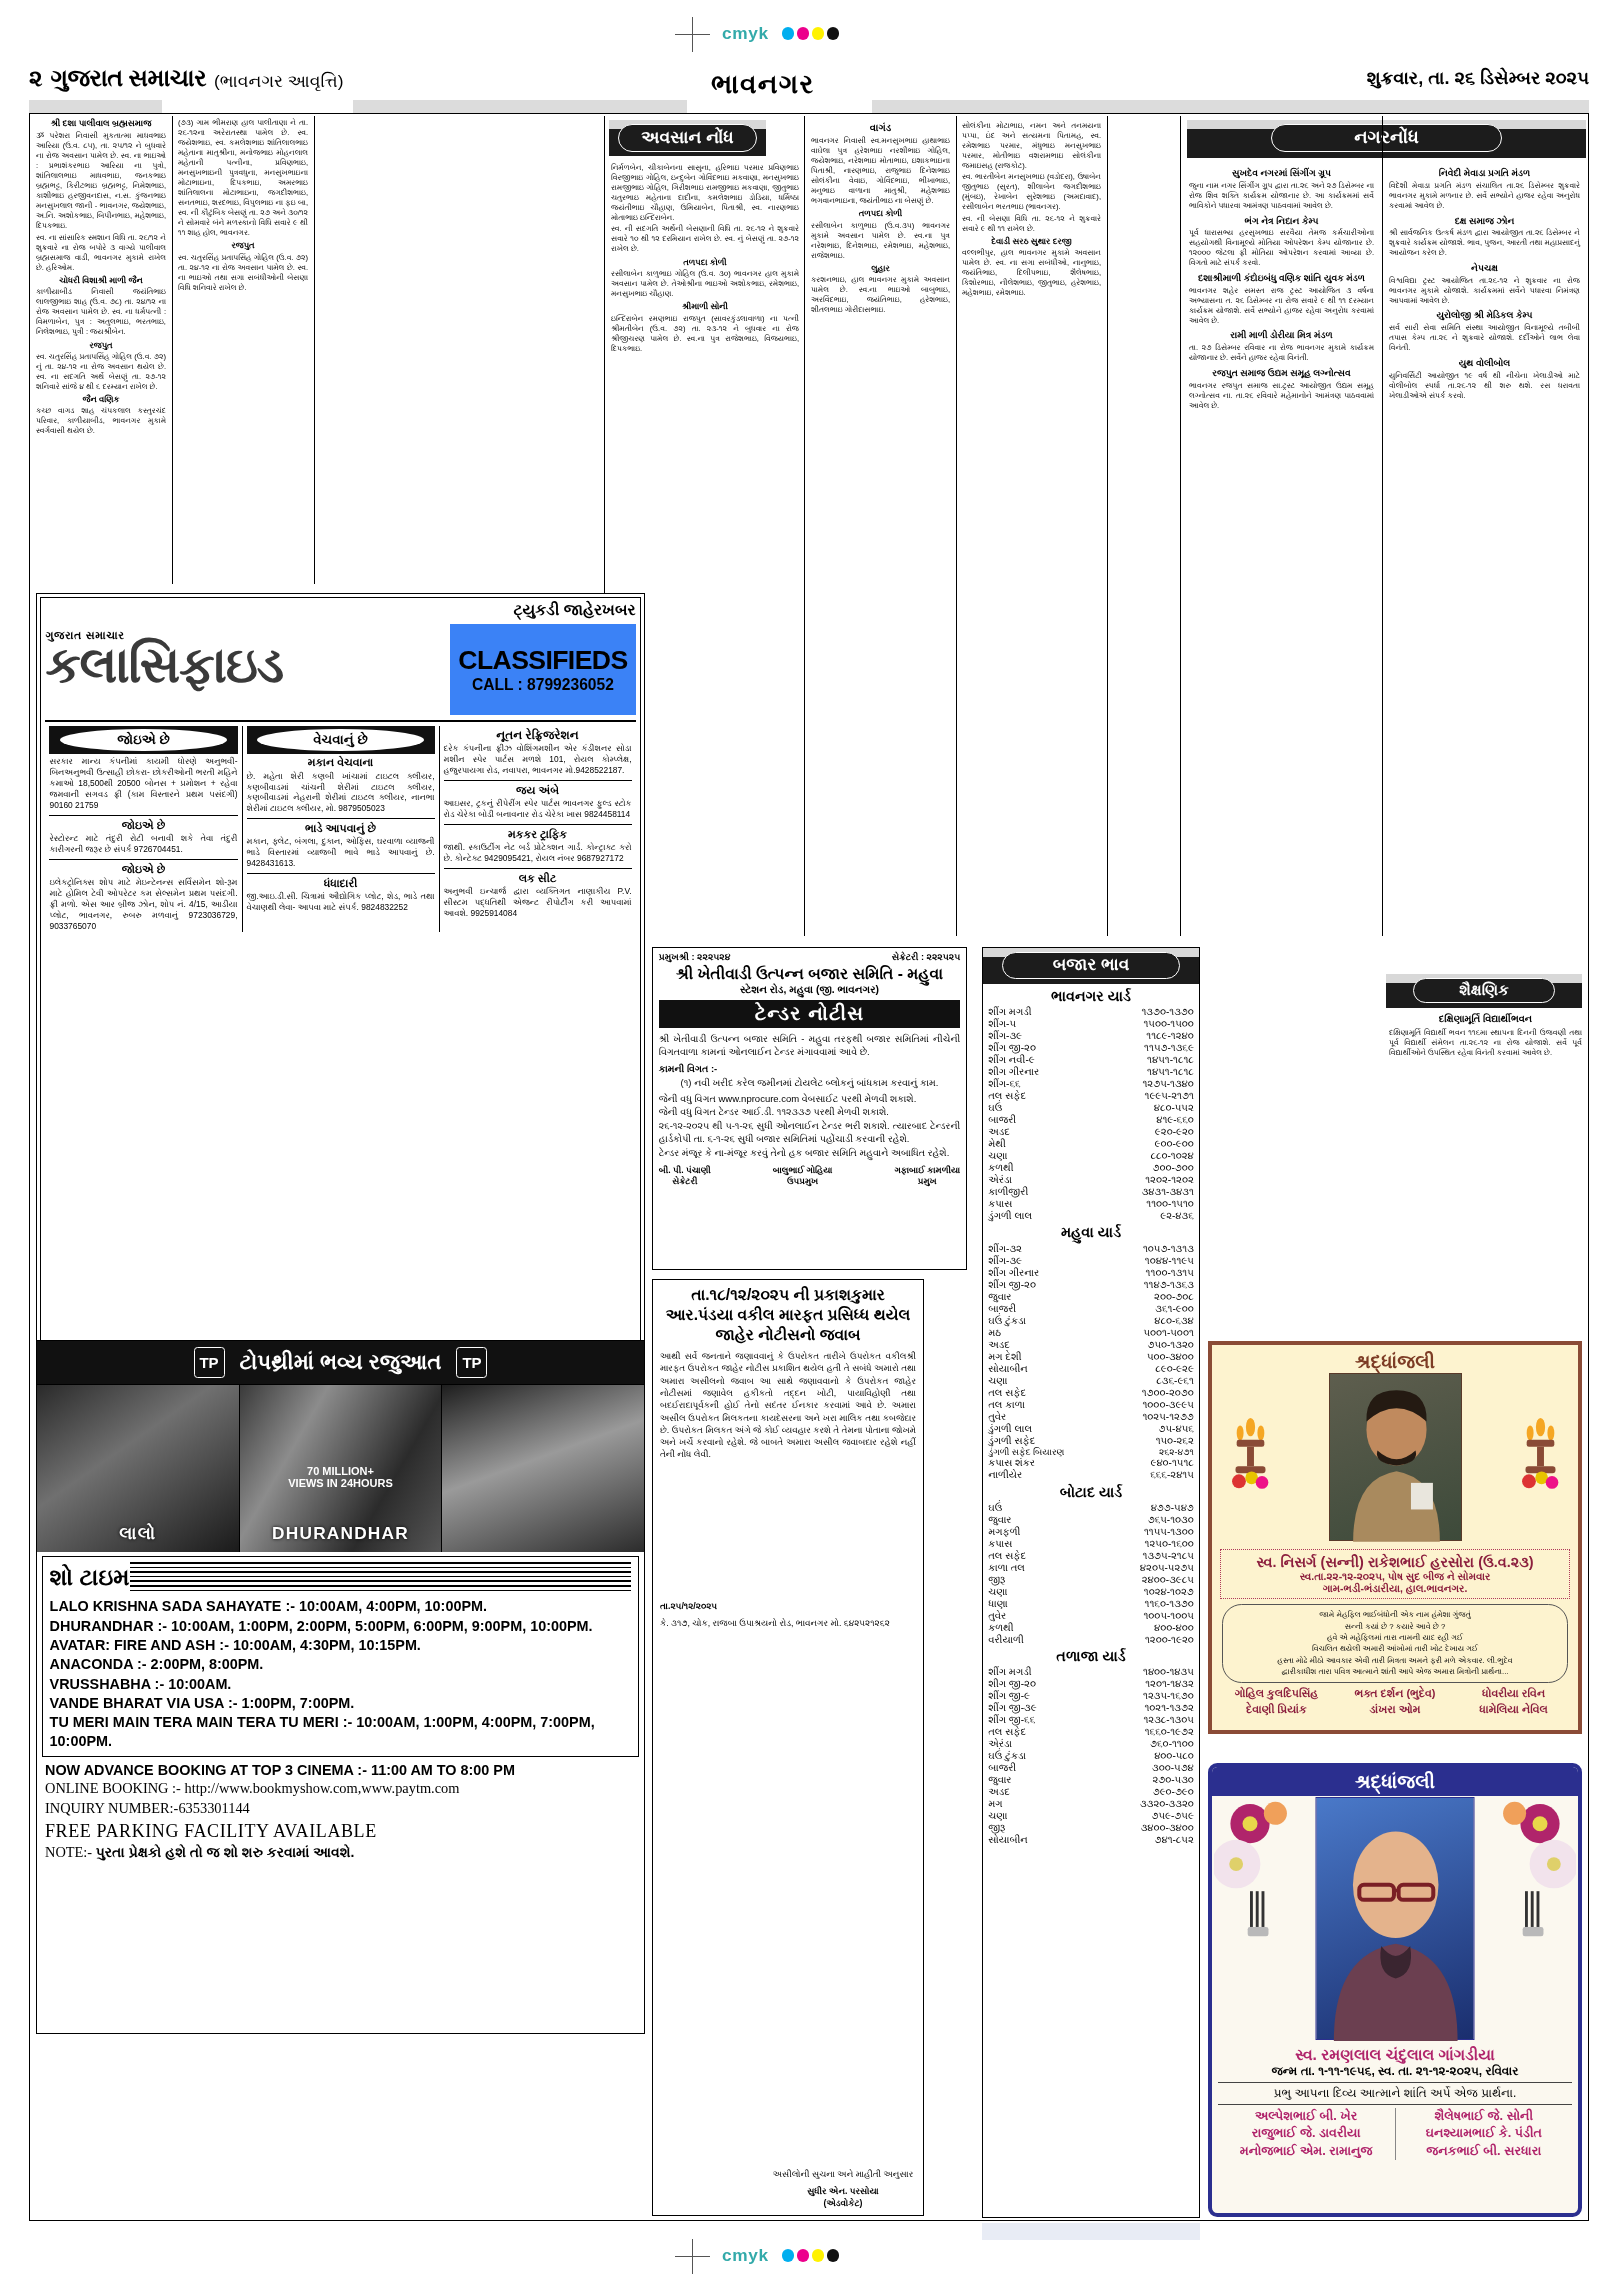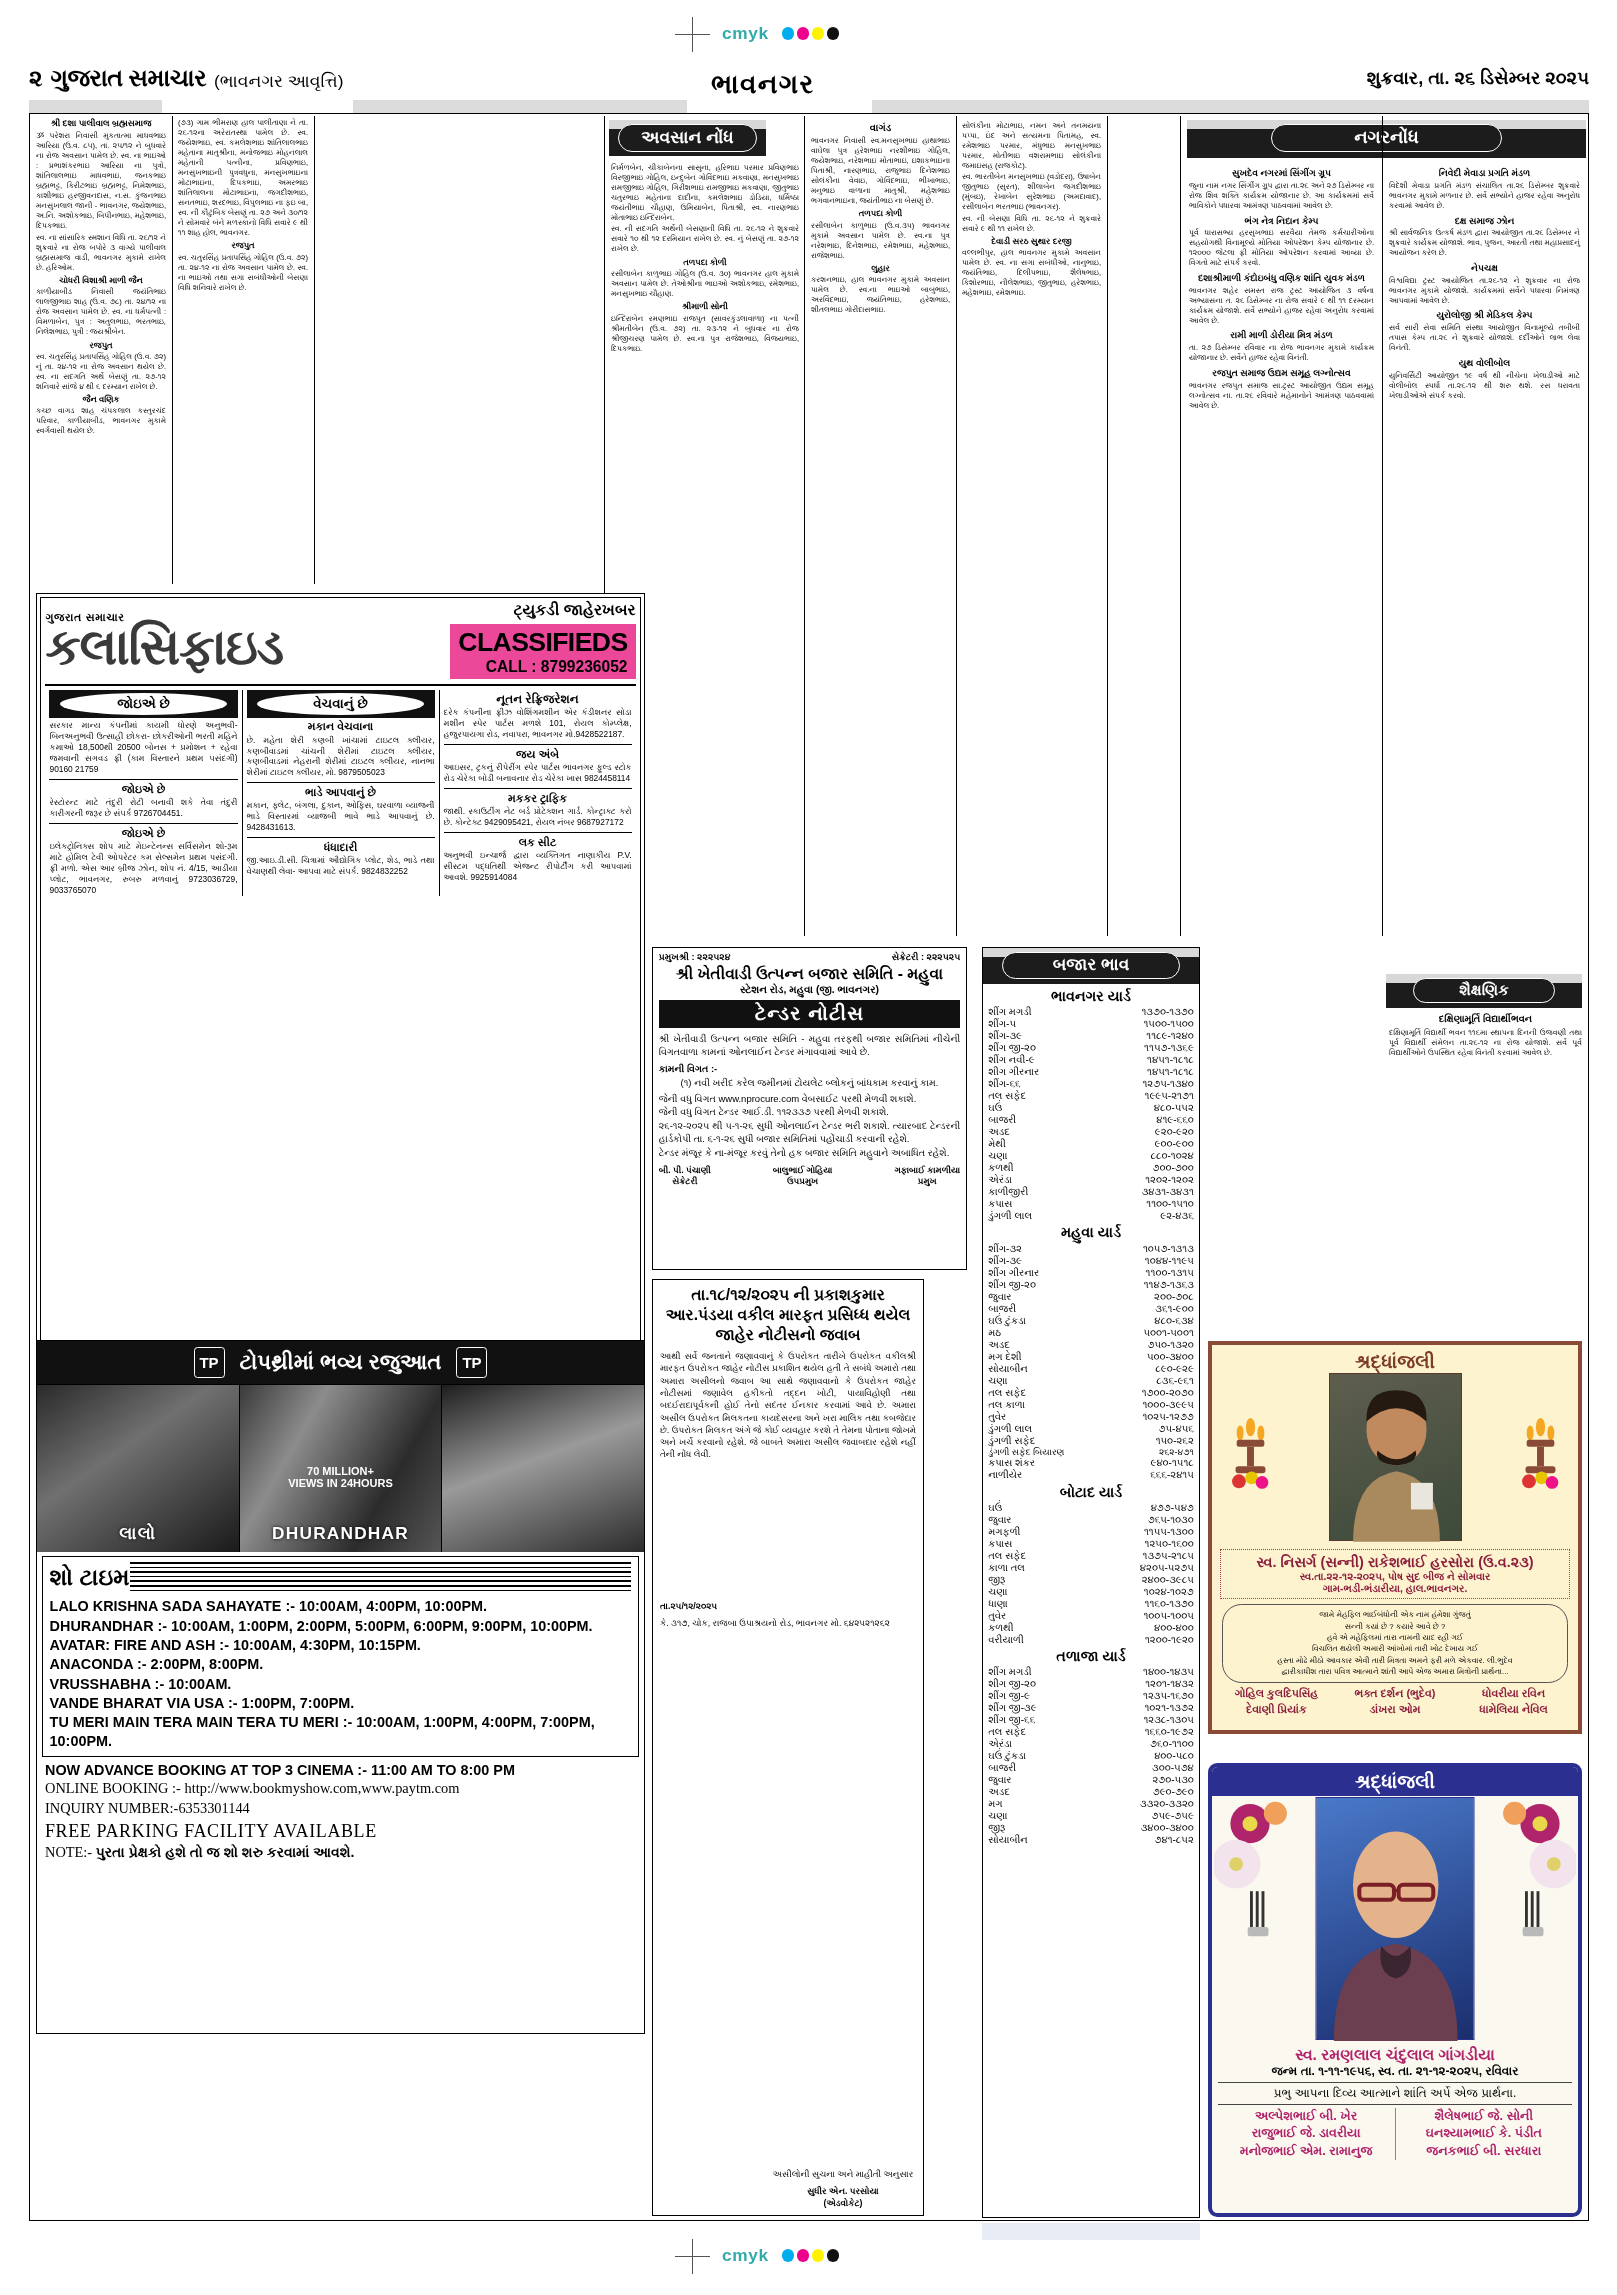--- a/index.html
+++ b/index.html
@@ -54,21 +54,21 @@
 
   
   .classified { position:absolute; border:1.7px solid #000; background:#fff; }
   .cl-inner { border:0.6px solid #000; margin:2.9px; padding:3.5px 4.6px; }
   .cl-head { display:flex; align-items:center; justify-content:space-between; }
   .cl-brandwrap { }
   .cl-brandsmall { font-size:11px; font-weight:bold; letter-spacing:0.6px; }
   .cl-brandbig { font-size:50px; font-weight:bold; line-height:0.92; letter-spacing:-1.2px; color:#3a3a3a; }
   .cl-rightbox { text-align:right; }
   .cl-tyukdi { font-size:15.6px; font-weight:bold; margin-bottom:4.6px; }
-  .cl-callbox { background:#ec4899; padding:3px 8px; }
+  .cl-callbox { background:#3b82f6; padding:21px 8px;text-align:center; }
   .cl-callbox .big { font-size:26.6px; font-weight:bold; letter-spacing:-0.6px; }
   .cl-callbox .sm { font-size:15.6px; font-weight:bold; }
   .cl-rule { border-top:1.7px solid #000; border-bottom:0.6px solid #000; height:2.9px; margin:4.6px 0 3.5px; }
 
   .cl-cols { display:flex; }
   .cl-col { flex:1; padding:0 4px; border-right:0.6px solid #000; }
   .cl-col:last-child { border-right:none; }
   .cat-banner { background:#111; padding:2.9px 0; margin-bottom:2.9px; }
   .cat-oval { background:#fff; border-radius:50%/50%; text-align:center;
               font-size:13.3px; font-weight:bold; padding:2.9px 0; margin:0 10.4px; }

